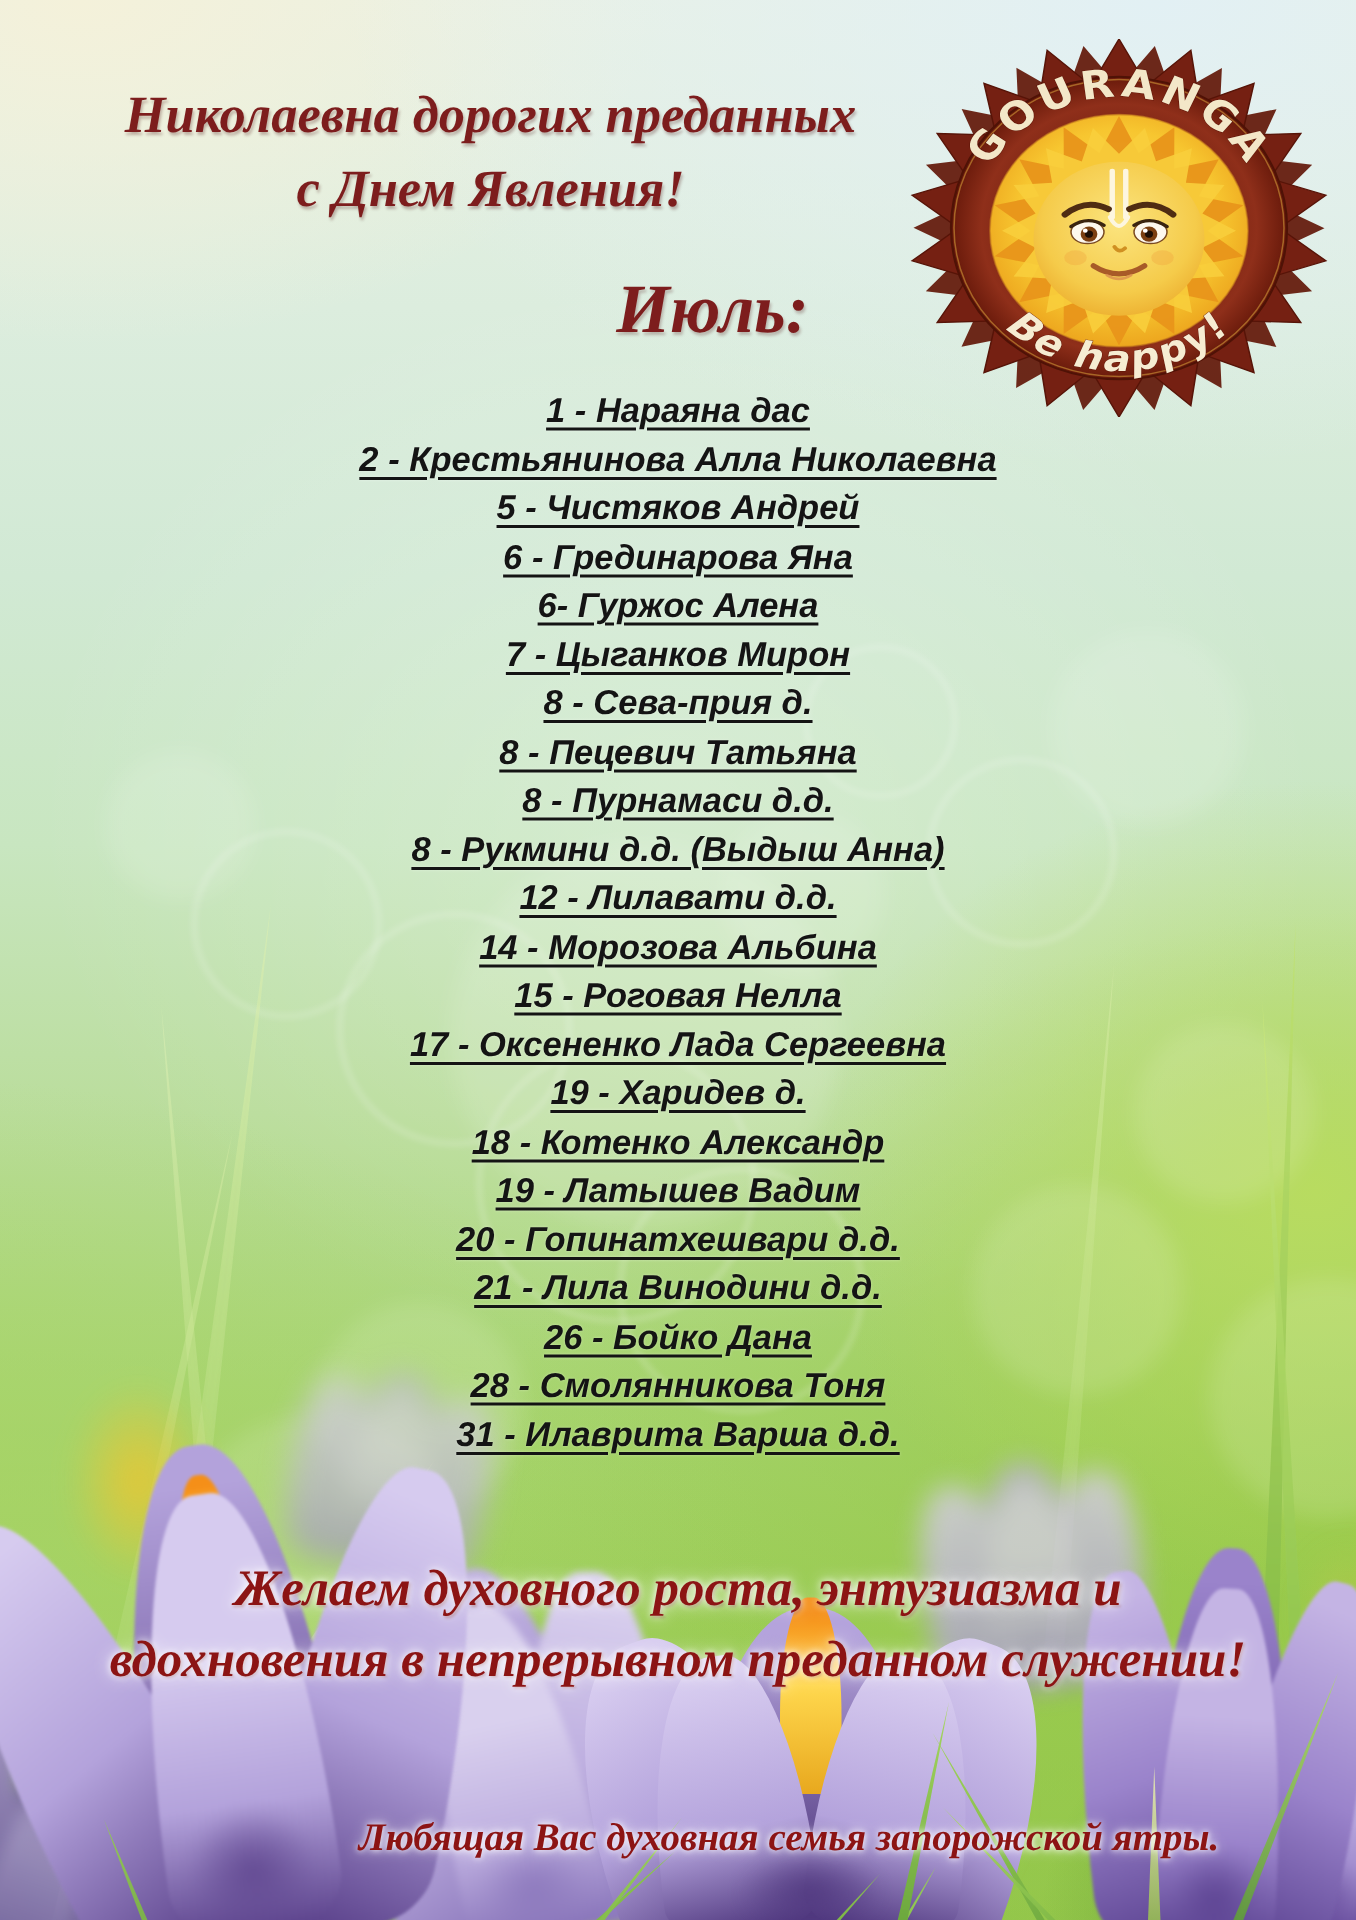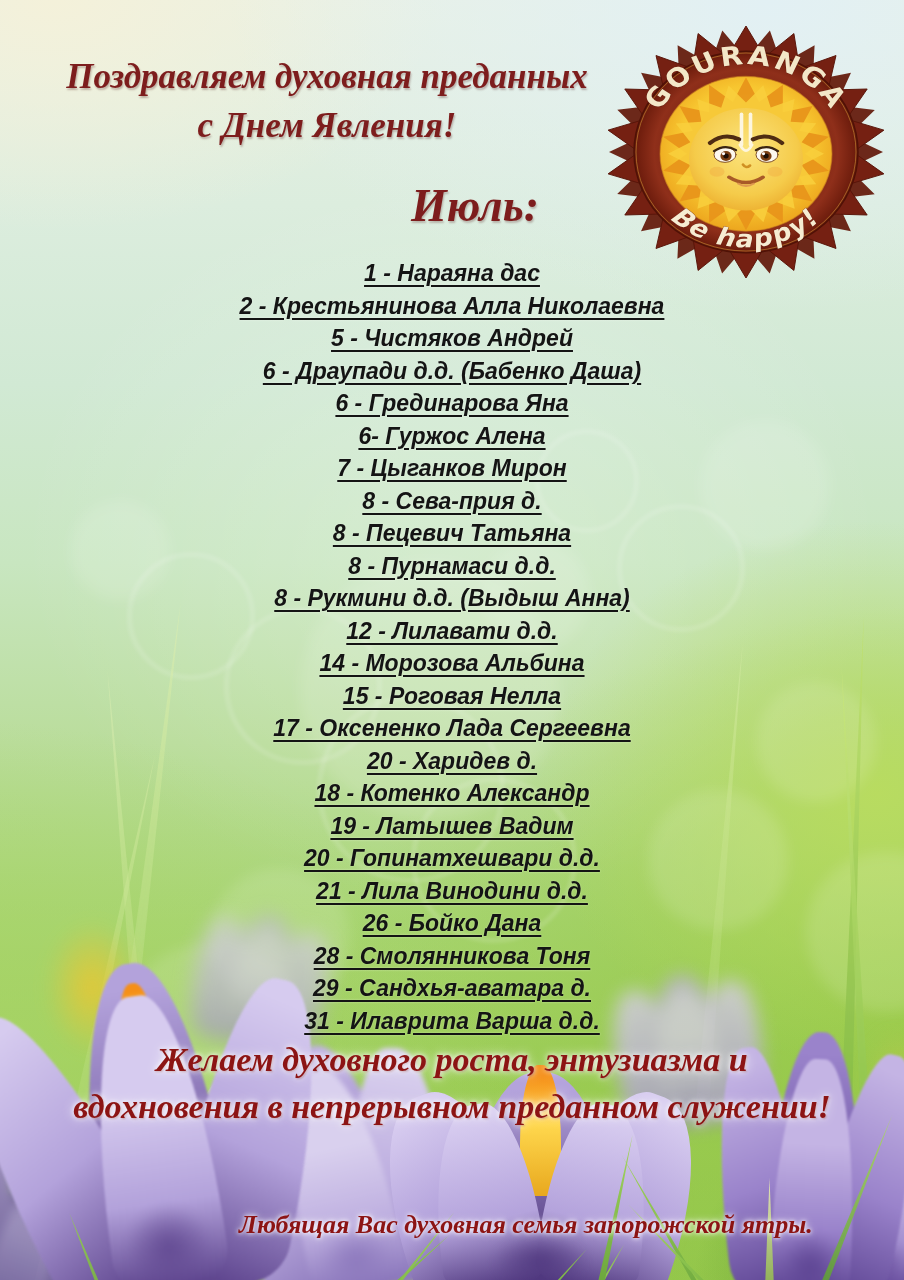--- a/index.html
+++ b/index.html
@@ -209,50 +209,48 @@
     <text font-family="DejaVu Sans, sans-serif" font-size="29" font-weight="bold" fill="#f3e7c8" stroke="#5f1508" stroke-width="0.7" letter-spacing="3" text-anchor="middle" style="paint-order:stroke;">
       <textPath href="#arcTop" startOffset="50%">GOURANGA</textPath>
     </text>
     <text font-family="DejaVu Sans, sans-serif" font-size="27" font-weight="bold" font-style="italic" fill="#f6ecd2" stroke="#5f1508" stroke-width="0.6" letter-spacing="1.5" text-anchor="middle" style="paint-order:stroke;">
       <textPath href="#arcBot" startOffset="50%">Be happy!</textPath>
     </text>
   </svg>
 
   <div class="content">
     <div class="title">
-      <div>Поздравляем духовная преданных</div>
+      <div>Николаевна дорогих преданных</div>
       <div>с Днем Явления!</div>
     </div>
 
     <div class="month">Июль:</div>
 
     <div class="list">
       <div class="item"><span>1 - Нараяна дас</span></div>
       <div class="item"><span>2 - Крестьянинова Алла Николаевна</span></div>
       <div class="item"><span>5 - Чистяков Андрей</span></div>
-      <div class="item"><span>6 - Драупади д.д. (Бабенко Даша)</span></div>
       <div class="item"><span>6 - Грединарова Яна</span></div>
       <div class="item"><span>6- Гуржос Алена</span></div>
       <div class="item"><span>7 - Цыганков Мирон</span></div>
       <div class="item"><span>8 - Сева-прия д.</span></div>
       <div class="item"><span>8 - Пецевич Татьяна</span></div>
       <div class="item"><span>8 - Пурнамаси д.д.</span></div>
       <div class="item"><span>8 - Рукмини д.д. (Выдыш Анна)</span></div>
       <div class="item"><span>12 - Лилавати д.д.</span></div>
       <div class="item"><span>14 - Морозова Альбина</span></div>
       <div class="item"><span>15 - Роговая Нелла</span></div>
       <div class="item"><span>17 - Оксененко Лада Сергеевна</span></div>
-      <div class="item"><span>20 - Харидев д.</span></div>
+      <div class="item"><span>19 - Харидев д.</span></div>
       <div class="item"><span>18 - Котенко Александр</span></div>
       <div class="item"><span>19 - Латышев Вадим</span></div>
       <div class="item"><span>20 - Гопинатхешвари д.д.</span></div>
       <div class="item"><span>21 - Лила Винодини д.д.</span></div>
       <div class="item"><span>26 - Бойко Дана</span></div>
       <div class="item"><span>28 - Смолянникова Тоня</span></div>
-      <div class="item"><span>29 - Сандхья-аватара д.</span></div>
       <div class="item"><span>31 - Илаврита Варша д.д.</span></div>
     </div>
 
     <div class="wish">
       <div>Желаем духовного роста, энтузиазма и</div>
       <div>вдохновения в непрерывном преданном служении!</div>
     </div>
 
     <div class="signature">Любящая Вас духовная семья запорожской ятры.</div>
   </div>

